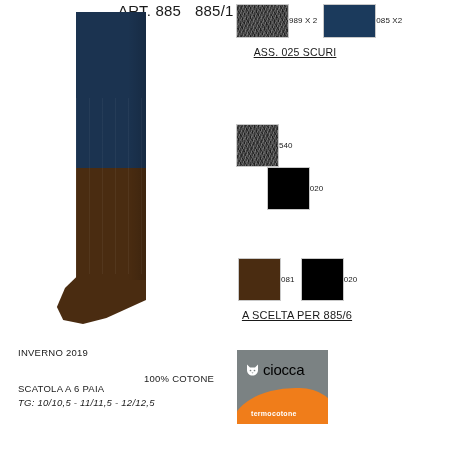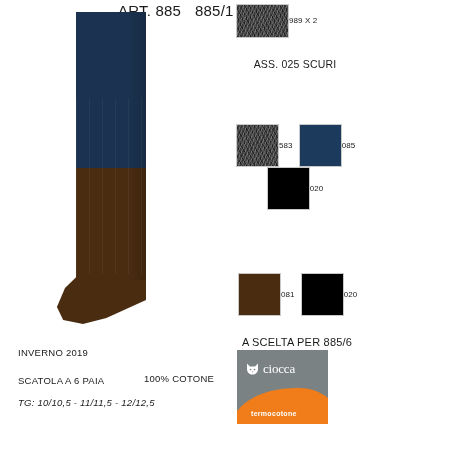--- a/index.html
+++ b/index.html
@@ -93,21 +93,21 @@
     top: 0px;
     width: 18px;
     height: 268px;
     background: linear-gradient(to right, rgba(0,0,0,0) 0%, rgba(0,0,0,0.16) 100%);
   }
 
   
   .swatch-group { position: absolute; }
   #group-ass-025 { left: 236px; top: 4px; width: 118px; }
   #group-scelta-885 { left: 236px; top: 124px; width: 118px; }
-  #group-scelta-885-1 { left: 238px; top: 273px; width: 118px; }
+  #group-scelta-885-1 { left: 238px; top: 258px; width: 118px; }
 
   .swatch-row {
     display: flex;
     justify-content: flex-start;
     gap: 6px;
   }
   .swatch-row.centered { justify-content: center; }
   .swatch-cell {
     display: flex;
     flex-direction: row;
@@ -123,23 +123,24 @@
     font-size: 8px;
     margin-top: 2px;
     margin-bottom: 3px;
     letter-spacing: 0.1px;
     color: #1a1a1a;
     white-space: nowrap;
   }
   .group-title {
     text-align: center;
     font-size: 10.5px;
-    margin-top: 20px;
+    margin-top: 8px;
     letter-spacing: 0.2px;
     white-space: nowrap;
+    text-decoration: underline;
   }
   #group-scelta-885 .group-title,
   #group-scelta-885-1 .group-title { font-size: 11px; }
 
   
   .fill-heather {
     background-color: #3a3a3a;
     background-image:
       repeating-linear-gradient(115deg, rgba(255,255,255,0.20) 0px, rgba(255,255,255,0.20) 1px, rgba(0,0,0,0) 1px, rgba(0,0,0,0) 3px),
       repeating-linear-gradient(65deg, rgba(0,0,0,0.45) 0px, rgba(0,0,0,0.45) 1px, rgba(0,0,0,0) 1px, rgba(0,0,0,0) 4px),
@@ -153,21 +154,21 @@
   #spec-block {
     position: absolute;
     left: 18px;
     top: 348px;
     font-size: 9.5px;
     letter-spacing: 0.25px;
     line-height: 1;
     color: #1a1a1a;
   }
   #spec-line-season { position: absolute; left: 0; top: 0; white-space: nowrap; }
-  #spec-line-box    { position: absolute; left: 0; top: 28px; white-space: nowrap; }
+  #spec-line-box    { position: absolute; left: 0; top: 36px; white-space: nowrap; }
   #spec-line-comp   { position: absolute; left: 126px; top: 26px; white-space: nowrap; }
   #spec-line-sizes  { position: absolute; left: 0; top: 50px; white-space: nowrap; font-style: italic; }
 
   
   #brand-logo {
     position: absolute;
     left: 237px;
     top: 350px;
     width: 91px;
     height: 74px;
@@ -177,25 +178,24 @@
   #brand-lockup {
     position: absolute;
     left: 9px;
     top: 12px;
     display: flex;
     align-items: center;
     gap: 4px;
   }
   #brand-cat-icon { width: 13px; height: 12px; display: block; }
   #brand-wordmark {
-    color: #ffffff;
-    font-size: 13px;
+    color: #000000;
+    font-size: 15px;
     letter-spacing: -0.2px;
     line-height: 1;
-    font-family: Liberation Serif, serif;
   }
   #brand-orange-band {
     position: absolute;
     left: -6px;
     top: 38px;
     width: 104px;
     height: 40px;
     background: #f07d1a;
     border-radius: 62% 34% 0 0 / 100% 64% 0 0;
   }
@@ -227,33 +227,33 @@
   <div class="sock-foot-lower"></div>
   <div class="sock-shadow"></div>
 </div>
 
 <div class="swatch-group" id="group-ass-025">
   <div class="swatch-row">
     <div class="swatch-cell">
       <div class="swatch wide fill-heather"></div>
       <div class="swatch-label">989 X 2</div>
     </div>
+    <div class="swatch-cell">
+      <div class="swatch wide fill-navy"></div>
+      <div class="swatch-label">085 X2</div>
+    </div>
   </div>
   <div class="group-title">ASS. 025 SCURI</div>
 </div>
 
 <div class="swatch-group" id="group-scelta-885">
   <div class="swatch-row">
     <div class="swatch-cell">
       <div class="swatch square fill-heather"></div>
-      <div class="swatch-label">583</div>
-    </div>
-    <div class="swatch-cell">
-      <div class="swatch square fill-navy"></div>
-      <div class="swatch-label">085</div>
+      <div class="swatch-label">540</div>
     </div>
   </div>
   <div class="swatch-row centered">
     <div class="swatch-cell">
       <div class="swatch square fill-black"></div>
       <div class="swatch-label">020</div>
     </div>
   </div>
 </div>
 

